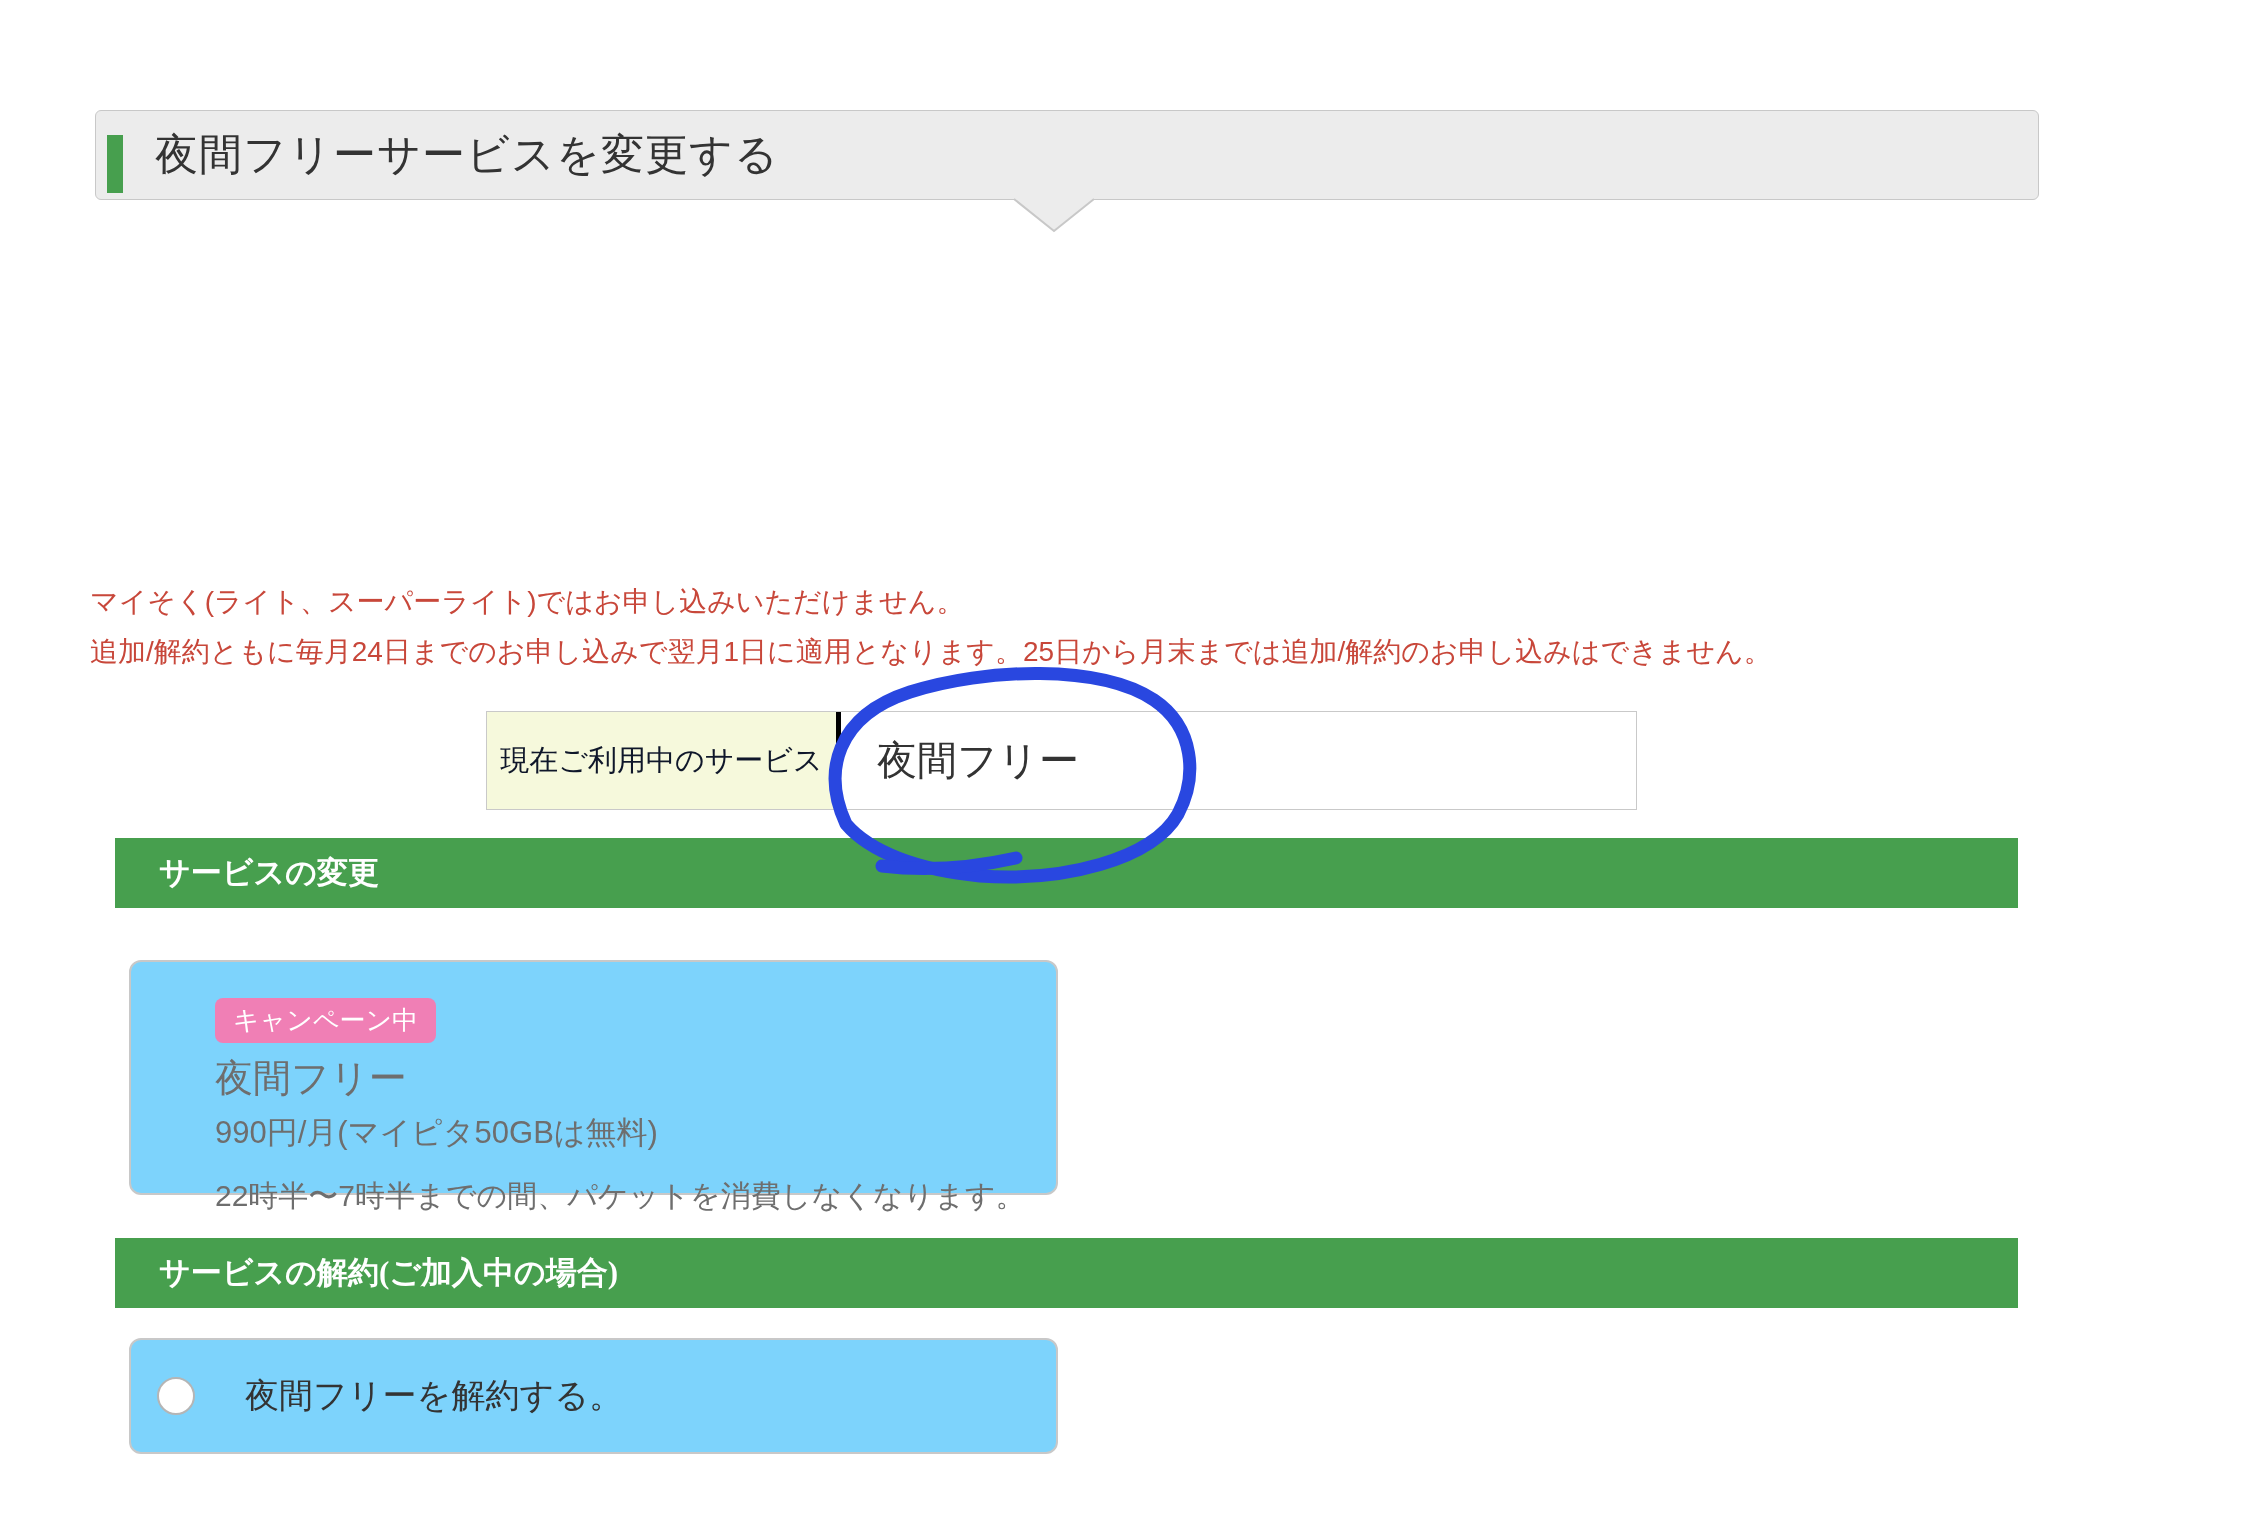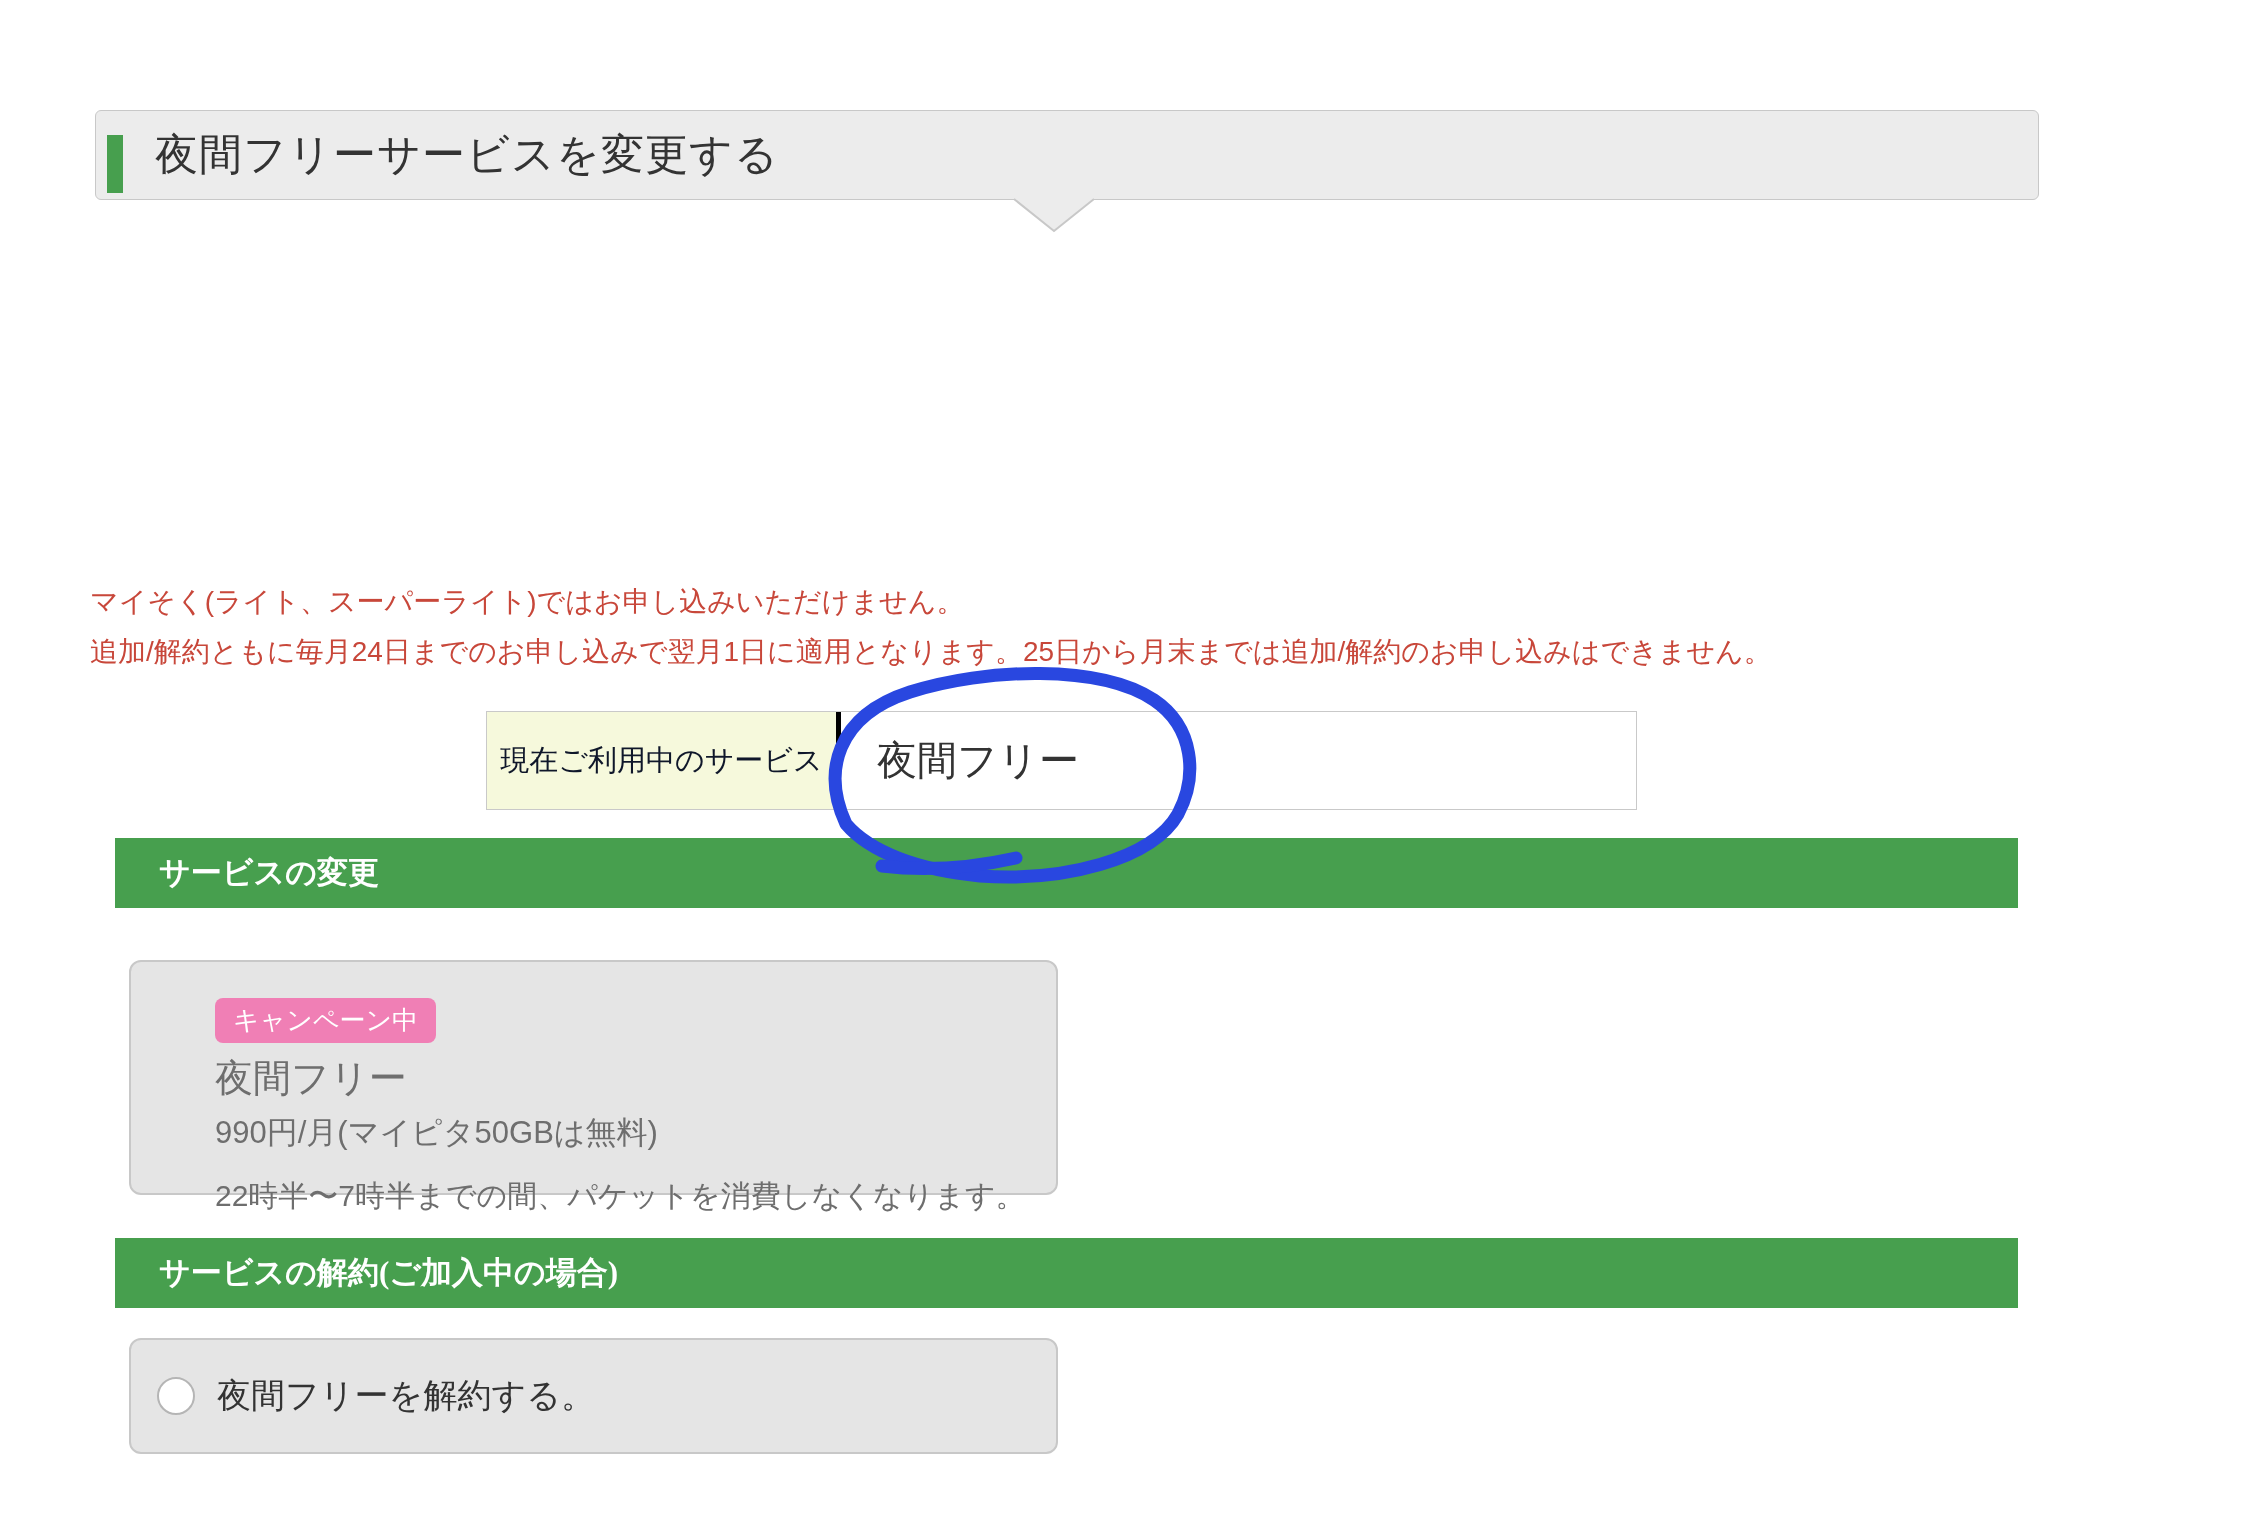--- a/index.html
+++ b/index.html
@@ -46,33 +46,33 @@
 
   
   .section-bar {
     position:absolute; left:115px; width:1903px; height:70px; background:#479f4e;
     color:#ffffff; font-size:31px; font-weight:bold; display:flex; align-items:center;
     padding-left:44px; box-sizing:border-box; white-space:nowrap;
   }
 
   
   .card {
-    position:absolute; left:129px; width:929px; background:#e5e5e5;
+    position:absolute; left:129px; width:929px; background:#7dd3fc;
     border:2px solid #c8c8c8; border-radius:12px; box-sizing:border-box;
   }
   .card-change { top:960px; height:235px; padding:36px 0 0 84px; cursor:pointer; }
   .badge {
     display:inline-block; background:#f07fb5; color:#ffffff; font-size:26px;
     padding:8px 18px; border-radius:8px; line-height:1.1;
   }
   .card-title { font-size:38px; color:#6e6e6e; margin-top:10px; }
   .card-price { font-size:31px; color:#6e6e6e; margin-top:8px; }
   .card-desc  { font-size:30px; color:#6e6e6e; margin-top:22px; }
 
-  .card-cancel { top:1338px; height:116px; display:flex; align-items:center; padding-left:26px; cursor:pointer; }
+  .card-cancel { top:1338px; height:116px; display:flex; align-items:center; padding-left:26px; cursor:pointer;gap:28px; }
   .radio {
     width:38px; height:38px; border:2px solid #b5b5b5; border-radius:50%;
     background:#ffffff; box-sizing:border-box; flex:none; cursor:pointer;
   }
   .cancel-label { font-size:34px; color:#333333; margin-left:22px; white-space:nowrap; }
 
   
   .annotation { position:absolute; left:800px; top:640px; z-index:5; pointer-events:none; }
 </style>
 </head>

